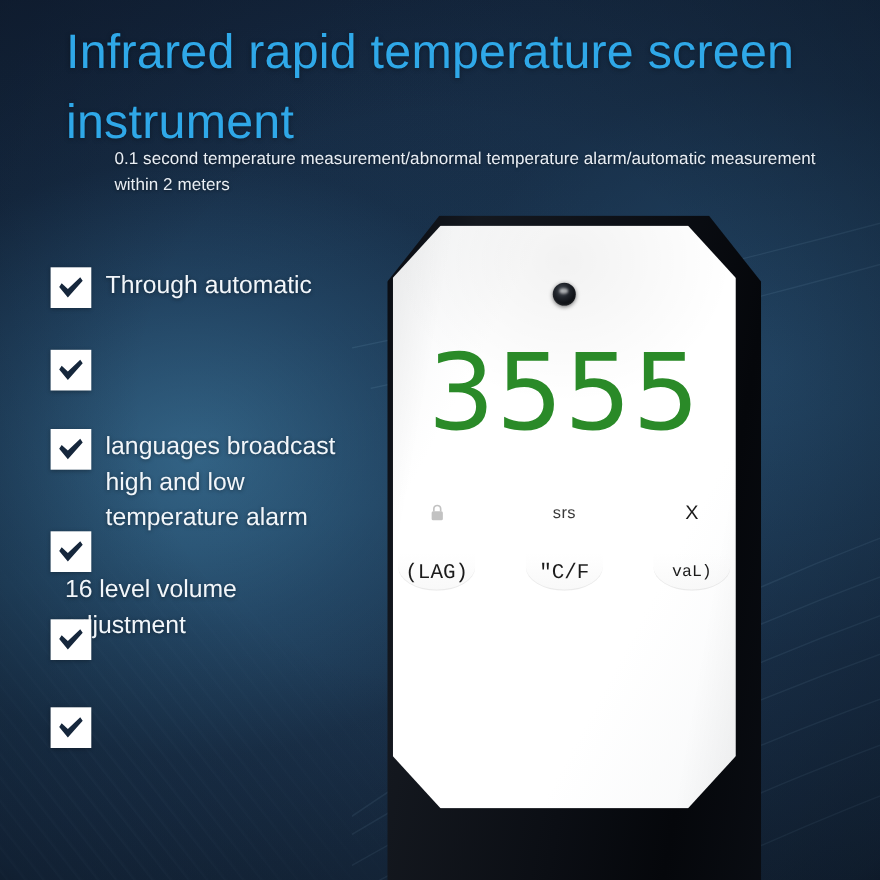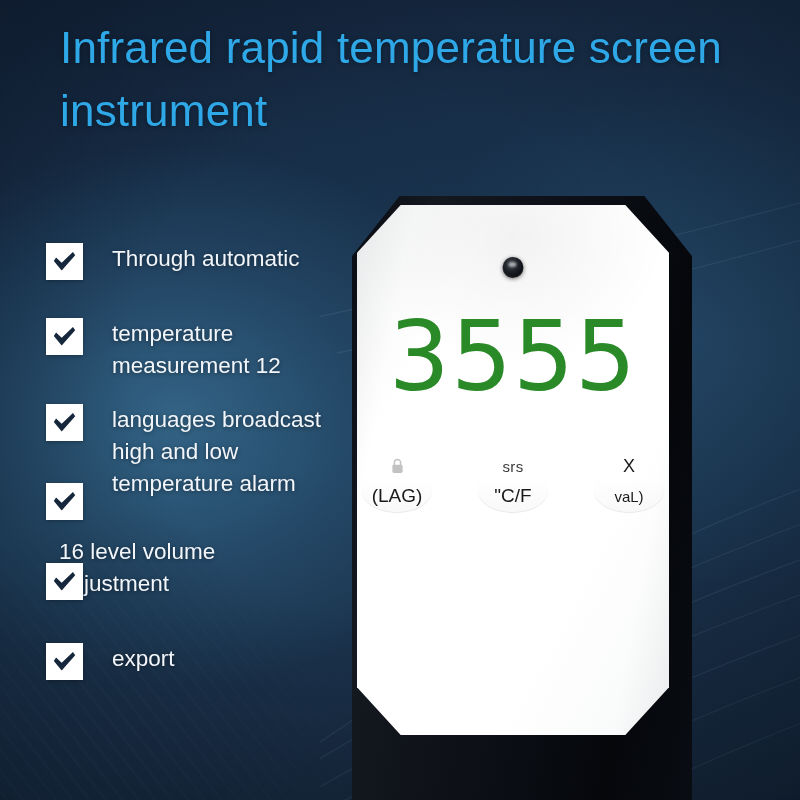--- a/index.html
+++ b/index.html
@@ -98,21 +98,20 @@
     position: absolute;
     left: 46px;
     top: 243px;
     width: 330px;
   }
 
   .feature-row {
     position: absolute;
     display: flex;
     align-items: flex-start;
-    gap: 16px;
   }
 
   .checkbox {
     flex: 0 0 auto;
     width: 37px;
     height: 37px;
     background: #ffffff;
     box-shadow: 0 1px 4px rgba(0,0,0,0.30);
     display: flex;
     align-items: center;
@@ -125,21 +124,21 @@
     font-size: 22.5px;
     line-height: 1.42;
     color: #f2f6fa;
     text-shadow: 0 1px 4px rgba(0,0,0,0.42);
     white-space: pre-line;
   }
 
   
   .fr1 { left: 0;  top: 0;   }
   .fr2 { left: 0;  top: 75px; }
-  .fr3 { left: 0;  top: 161px; }
+  .fr3 { left: 0;  top: 147px; }
   .fr4 { left: 0;  top: 240px; flex-direction: column; }
   .fr5 { left: 0;  top: 320px; }
   .fr6 { left: 0;  top: 400px; }
 
   .fr1 .feature-text { width: 250px; }
   .fr2 .feature-text { width: 255px; }
   .fr3 .feature-text { width: 250px; }
   .fr4 .feature-text { width: 250px; }
   .fr5 .feature-text { width: 255px; }
   .fr6 .feature-text { width: 200px; }
@@ -259,32 +258,33 @@
     justify-content: center;
     color: #bdbdbd;
     font-size: 12px;
     line-height: 1;
   }
   .btn-glyph.glyph-x   { color: #1a1a1a; font-size: 18px; }
   .btn-glyph.glyph-srs { color: #3a3a3a; font-size: 15px; letter-spacing: 0.3px; }
   .btn-glyph svg { display: block; }
 
   .btn-key {
-    margin-top: 0;
+    margin-top: 24px;
     width: 70px;
     height: 34px;
     display: flex;
     align-items: center;
     justify-content: center;
     border-radius: 0 0 36px 36px / 0 0 22px 22px;
     box-shadow: inset 0 -1px 0 rgba(0,0,0,0.06);
     background: linear-gradient(180deg, rgba(255,255,255,0) 0%, rgba(243,243,243,0.55) 100%);
     font-size: 19px;
     color: #1b1b1b;
     white-space: nowrap;
+    font-family: Liberation Mono, monospace;
   }
   .btn-key.key-small { font-size: 15px; }
 
   .btn-key::after {
     content: "";
     position: absolute;
   }
 </style>
 </head>
 <body>
@@ -304,40 +304,39 @@
         <path d="M 110 755 C 205 675, 310 600, 470 525"></path>
         <path d="M 0 240 C 120 200, 250 150, 420 70"></path>
         <path d="M 10 275 C 135 232, 262 180, 430 100"></path>
       </g>
     </svg>
   </div>
   <div class="bg-streaks"></div>
   <div class="bg-vignette"></div>
 
   <h1 class="headline">Infrared rapid temperature screen instrument</h1>
+  <p class="subtitle">0.1 second temperature measurement/abnormal temperature alarm/automatic measurement within 2 meters</p>
 
   <div class="features">
 
     <div class="feature-row fr1">
       <span class="checkbox">
         <svg viewBox="0 0 24 24" aria-hidden="true">
             <path d="M2.5 11.5 L4.5 8.5 L9.5 13 L19.5 3.5 L21.5 6.5 L9.5 20 Z" fill="#16273c"></path>
           </svg>
       </span>
       <span class="feature-text">Through automatic</span>
     </div>
 
     <div class="feature-row fr2">
       <span class="checkbox">
         <svg viewBox="0 0 24 24" aria-hidden="true">
             <path d="M2.5 11.5 L4.5 8.5 L9.5 13 L19.5 3.5 L21.5 6.5 L9.5 20 Z" fill="#16273c"></path>
           </svg>
       </span>
-      <span class="feature-text">temperature
-measurement 12</span>
     </div>
 
     <div class="feature-row fr3">
       <span class="checkbox">
         <svg viewBox="0 0 24 24" aria-hidden="true">
             <path d="M2.5 11.5 L4.5 8.5 L9.5 13 L19.5 3.5 L21.5 6.5 L9.5 20 Z" fill="#16273c"></path>
           </svg>
       </span>
       <span class="feature-text">languages broadcast
  high and low
@@ -361,21 +360,20 @@
           </svg>
       </span>
     </div>
 
     <div class="feature-row fr6">
       <span class="checkbox">
         <svg viewBox="0 0 24 24" aria-hidden="true">
             <path d="M2.5 11.5 L4.5 8.5 L9.5 13 L19.5 3.5 L21.5 6.5 L9.5 20 Z" fill="#16273c"></path>
           </svg>
       </span>
-      <span class="feature-text">export</span>
     </div>
 
   </div>
 
   <div class="device-wrap">
     <div class="device-body"></div>
 
     <div class="device-face">
       <div class="face-shade"></div>
 

